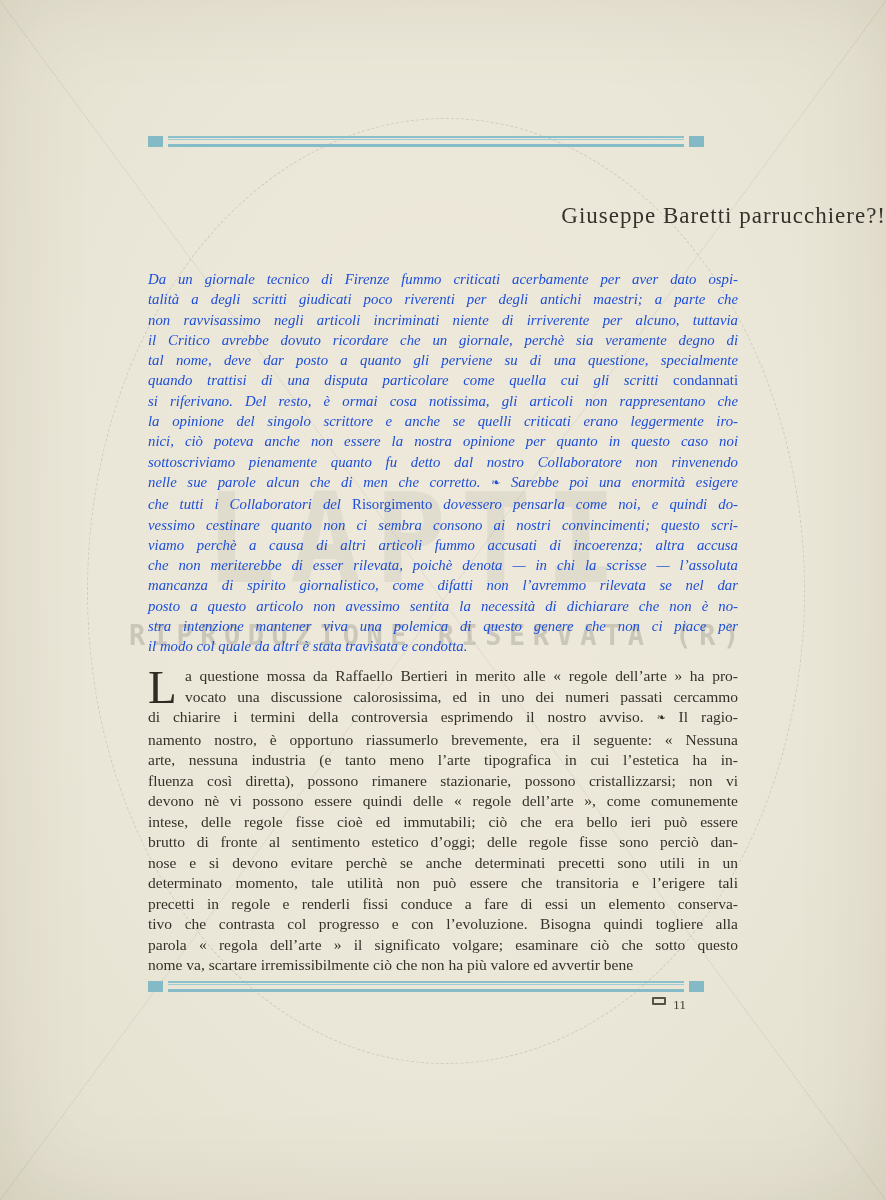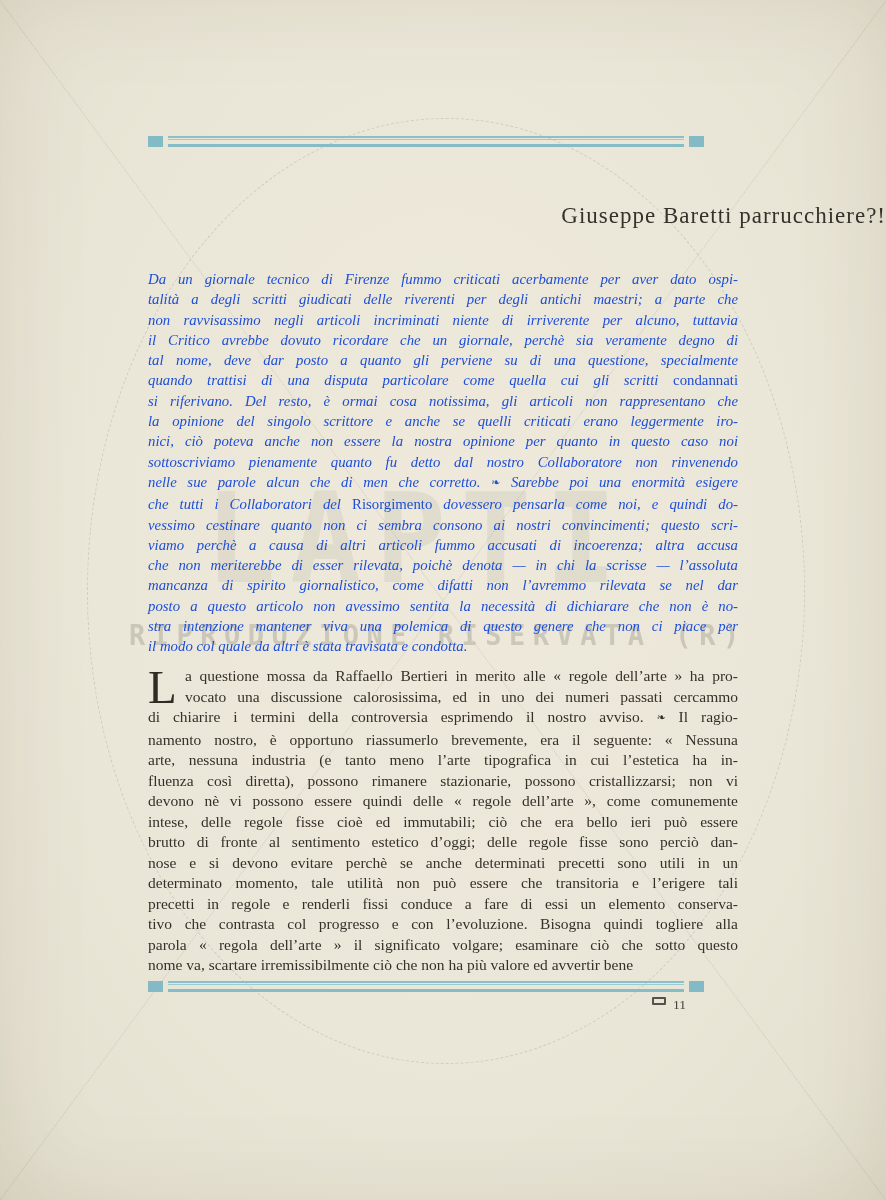--- a/index.html
+++ b/index.html
@@ -87,21 +87,21 @@
   <div class="rule top">
     <span class="end l"></span>
     <span class="stripes"></span>
     <span class="end r"></span>
   </div>
 
   <div class="title">Giuseppe Baretti parrucchiere?!</div>
 
   <div class="para italic" id="italic-para">
       <div class="tline"><span>Da un giornale tecnico di Firenze fummo criticati acerbamente per aver dato ospi-</span></div>
-      <div class="tline"><span>talità a degli scritti giudicati delle riverenti per degli antichi maestri; a parte che</span></div>
+      <div class="tline"><span>talità a degli scritti giudicati poco riverenti per degli antichi maestri; a parte che</span></div>
       <div class="tline"><span>non ravvisassimo negli articoli incriminati niente di irriverente per alcuno, tuttavia</span></div>
       <div class="tline"><span>il Critico avrebbe dovuto ricordare che un giornale, perchè sia veramente degno di</span></div>
       <div class="tline"><span>tal nome, deve dar posto a quanto gli perviene su di una questione, specialmente</span></div>
       <div class="tline"><span>quando trattisi di una disputa particolare come quella cui gli scritti </span><span class="seg-roman">condannati</span></div>
       <div class="tline"><span>si riferivano. Del resto, è ormai cosa notissima, gli articoli non rappresentano che</span></div>
       <div class="tline"><span>la opinione del singolo scrittore e anche se quelli criticati erano leggermente iro-</span></div>
       <div class="tline"><span>nici, ciò poteva anche non essere la nostra opinione per quanto in questo caso noi</span></div>
       <div class="tline"><span>sottoscriviamo pienamente quanto fu detto dal nostro Collaboratore non rinvenendo</span></div>
       <div class="tline"><span>nelle sue parole alcun che di men che corretto. </span><span class="seg-orn">❧</span><span> Sarebbe poi una enormità esigere</span></div>
       <div class="tline"><span>che tutti i Collaboratori del </span><span class="seg-roman">Risorgimento</span><span> dovessero pensarla come noi, e quindi do-</span></div>

